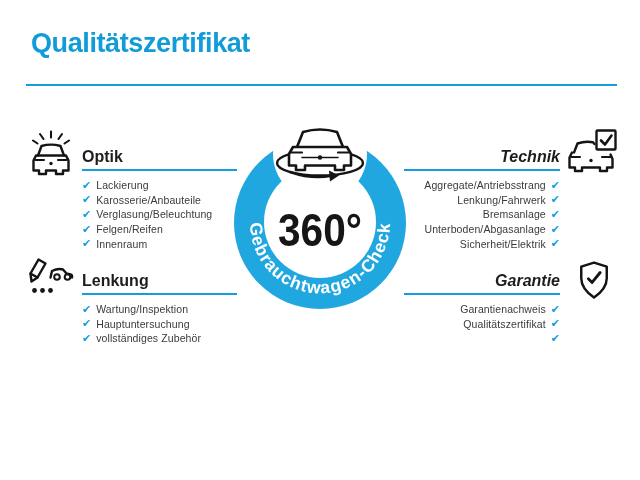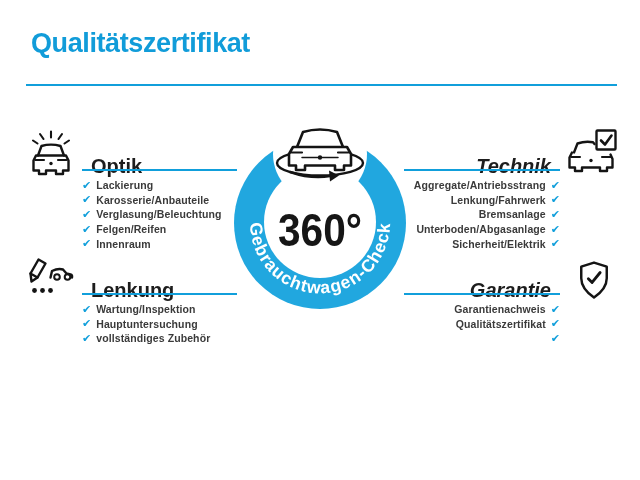--- a/index.html
+++ b/index.html
@@ -12,31 +12,31 @@
     font-size:27px;font-weight:bold;letter-spacing:-0.4px;color:#119CD9;
   }
   .title-rule{position:absolute;left:26px;top:84px;width:591px;height:2px;background:#119FDB;}
 
   .section{position:absolute;width:160px;}
   .sec-top{top:148px;}
   .sec-bottom{top:272px;}
   .sec-left{left:82px;}
   .sec-right{right:80px;}
   .sec-title{
-    margin:9px;font-size:20px;font-weight:bold;color:#1d1d1d;line-height:18px;
+    margin:0;font-size:16px;font-weight:bold;color:#1d1d1d;line-height:18px;
   }
   .sec-right .sec-title{text-align:right;font-style:italic;}
   .sec-rule{position:absolute;top:21px;height:2px;background:#119FDB;}
   .sec-left .sec-rule{left:0;width:155px;}
   .sec-right .sec-rule{right:0;width:156px;}
   .items{position:absolute;top:30px;left:0;right:0;}
   .item-row{display:flex;align-items:center;gap:5px;height:14.6px;}
   .sec-right .item-row{flex-direction:row-reverse;}
   .item-label{
-    font-size:10.5px;font-weight:bold;color:#3a3a3a;letter-spacing:0.1px;white-space:nowrap;
+    font-size:10.5px;font-weight:normal;color:#3a3a3a;letter-spacing:0.1px;white-space:nowrap;
   }
   .check{color:#119FDB;font-size:11px;line-height:11px;transform:translateY(-0.5px);}
 
   .side-icon{position:absolute;}
   .icon-optik{left:26px;top:127px;}
   .icon-wartung{left:25px;top:254px;}
   .icon-technik{left:567px;top:128px;}
   .icon-garantie{left:577px;top:260px;}
 
   .center-svg{position:absolute;left:222px;top:104px;width:196px;height:240px;}

